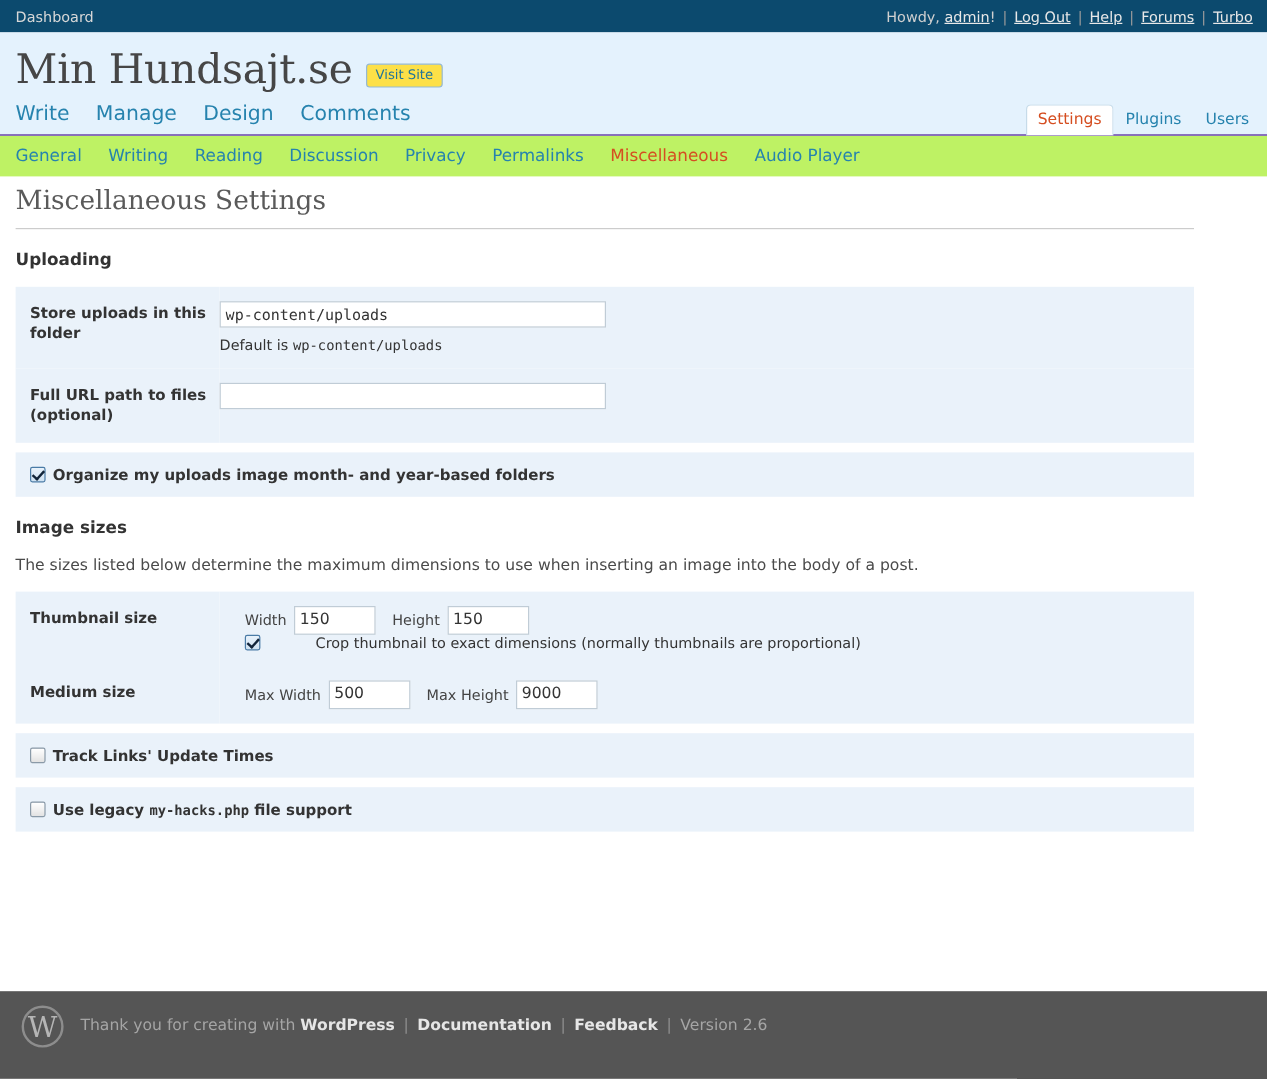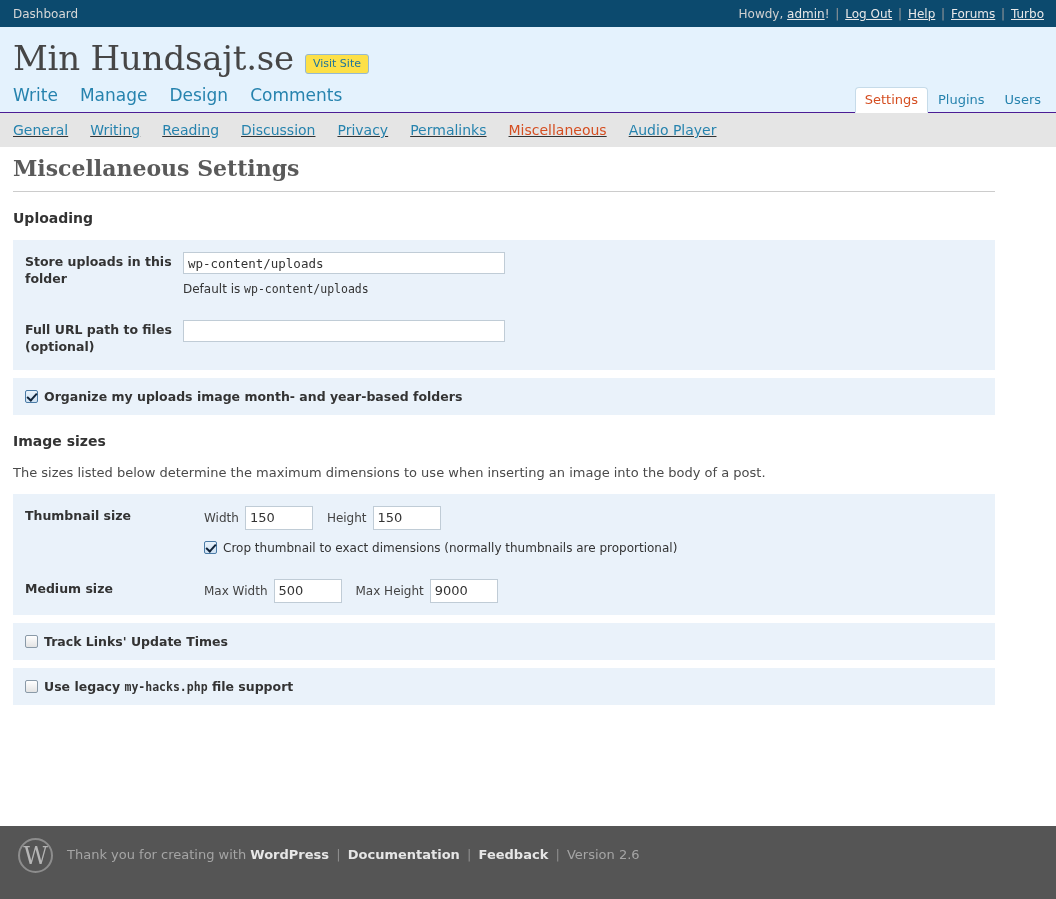--- a/index.html
+++ b/index.html
@@ -112,42 +112,41 @@
     border: 1px solid #c6dbe9;
     border-bottom: 1px solid #ffffff;
     border-radius: 4px 4px 0 0;
     margin-bottom: -1px;
     position: relative;
     z-index: 3;
   }
 
   
   #subnav {
-    background: #e5e5e5;
+    background: #bef264;
     padding: 10px 0 10px 13px;
     display: flex;
-    text-decoration: underline;
   }
   #subnav .subitem {
     font-size: 14px;
     color: #2683ae;
     margin-right: 22px;
     cursor: pointer;
     line-height: 1;
   }
   #subnav .subitem.active { color: #d54e21; }
 
   
   #content {
     padding: 0 0 0 13px;
   }
   #pagetitle {
     font-family: "DejaVu Serif", "Liberation Serif", serif;
     font-size: 22px;
-    font-weight: bold;
+    font-weight: normal;
     color: #5a5a5a;
     margin: 8px 0 0 0;
     padding-bottom: 10px;
     width: 982px;
     border-bottom: 1px solid #cccccc;
     box-sizing: border-box;
   }
   h3.section {
     font-size: 14px;
     color: #333333;
@@ -223,21 +222,22 @@
   }
   .cbrow .cblabel {
     font-size: 12.5px;
     font-weight: bold;
     color: #333333;
     margin-left: 6px;
   }
   .cbline {
     display: flex;
     align-items: center;
-    margin-top: 11px;
+    margin-top: 0;
+    gap: 40px;
   }
   .cbline .txt {
     font-size: 12px;
     color: #333333;
     margin-left: 6px;
   }
   .dimline {
     display: flex;
     align-items: center;
     padding-left: 21px;

